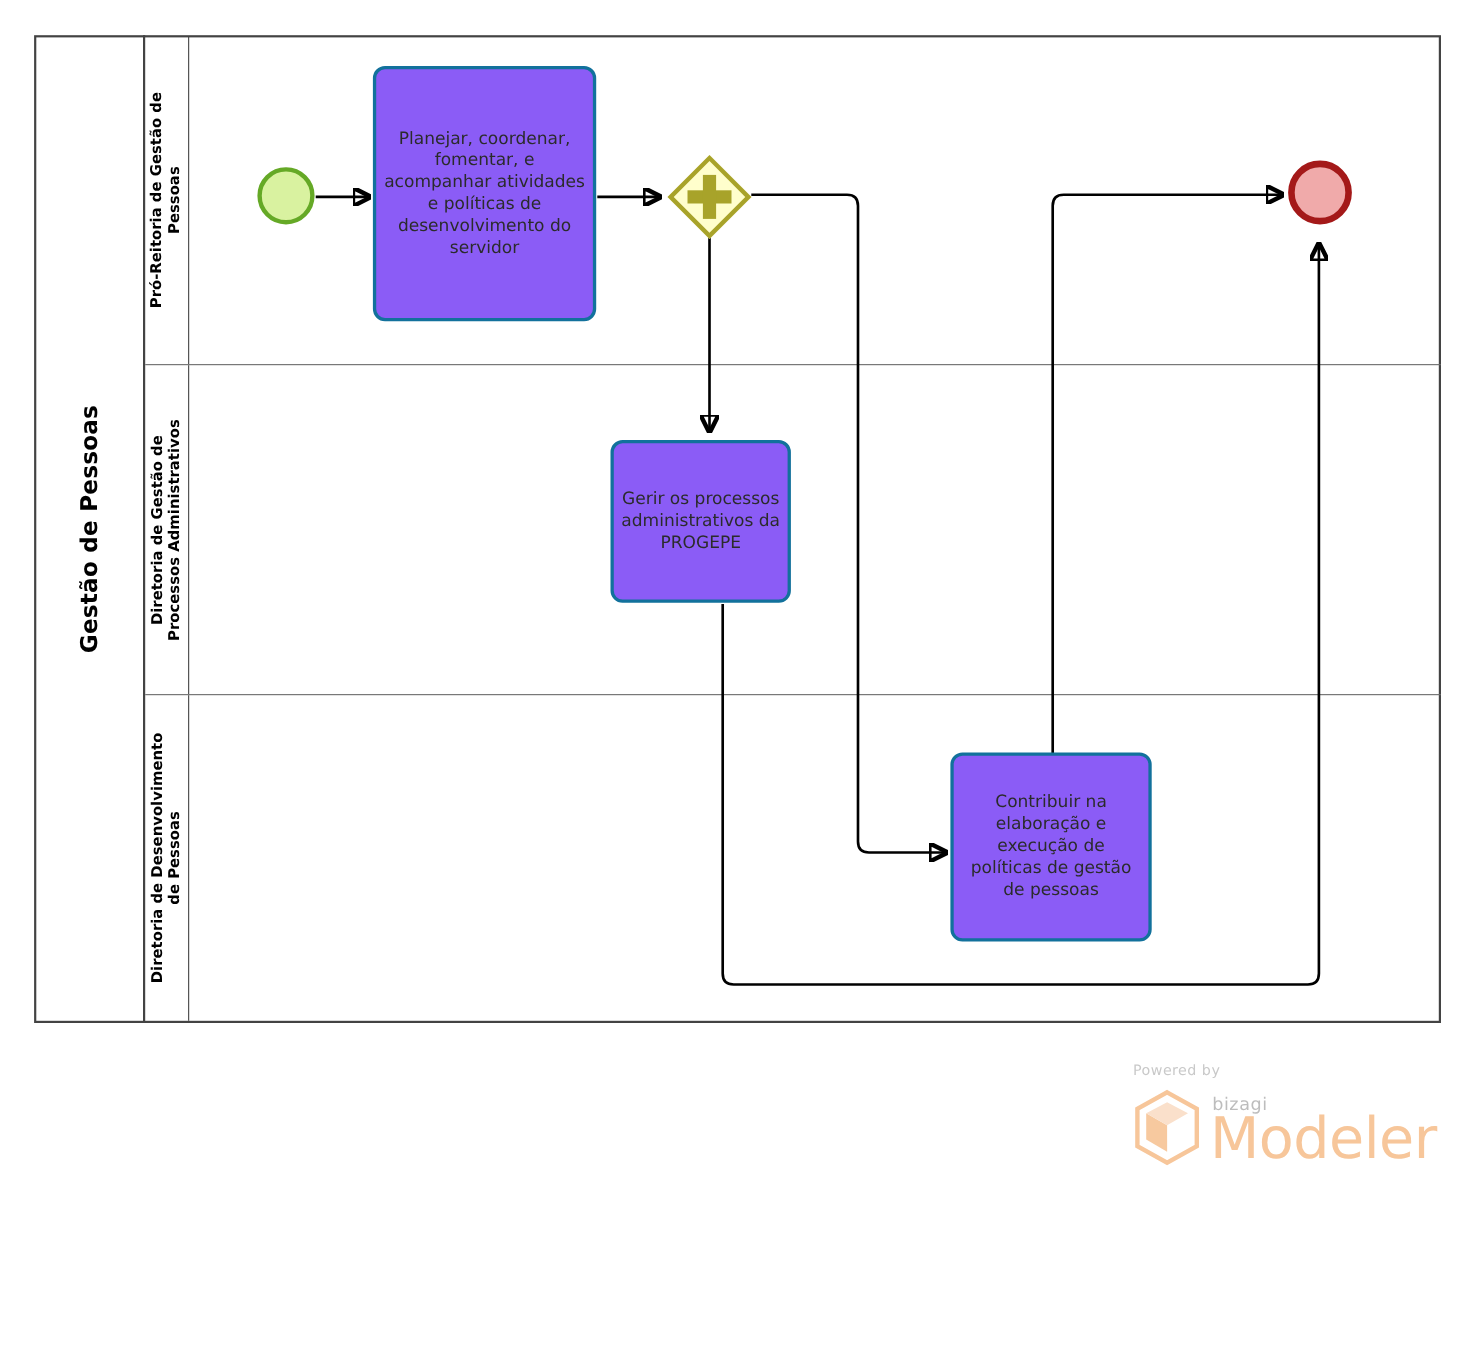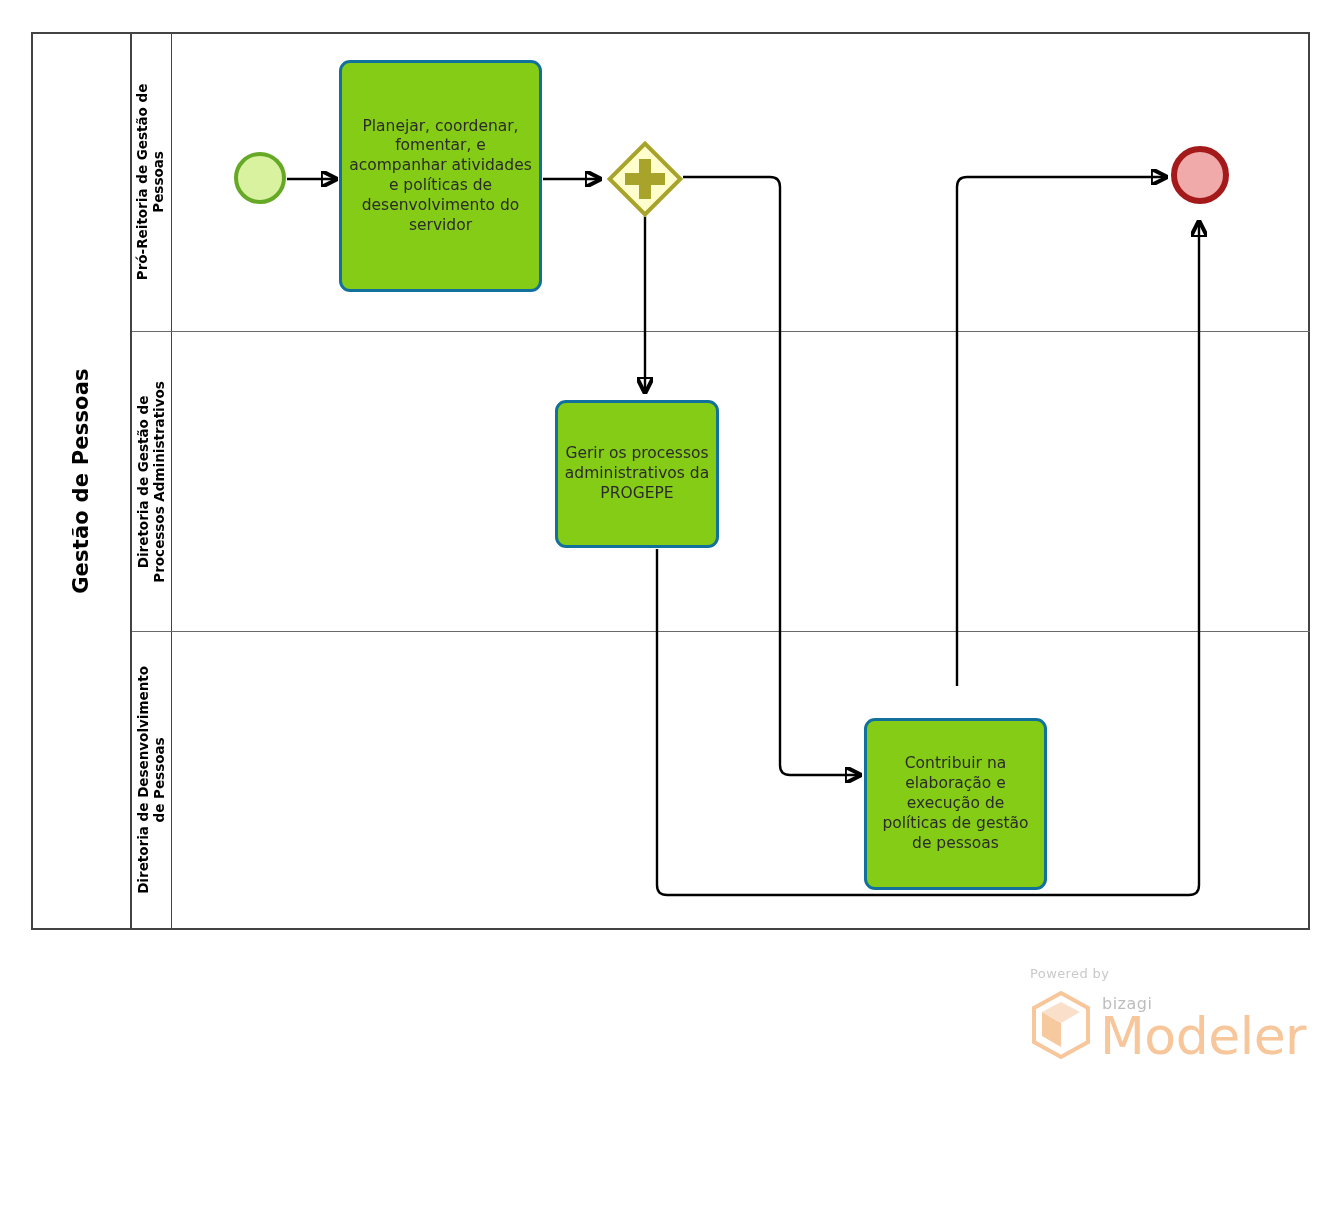--- a/index.html
+++ b/index.html
@@ -14,21 +14,21 @@
         display:flex;align-items:center;justify-content:center;}
   .pool-title span{transform:rotate(-90deg);white-space:nowrap;
         font-size:21px;font-weight:bold;color:#000;letter-spacing:.2px;}
   .lane-hdr{position:absolute;left:132px;width:40px;box-sizing:border-box;
         border-right:1px solid #434343;display:flex;align-items:center;justify-content:center;}
   .lane-hdr .vtxt{transform:rotate(-90deg);text-align:center;
         font-size:13.5px;font-weight:bold;color:#000;line-height:1.18;white-space:nowrap;}
   .lane-div{position:absolute;left:132px;width:1178px;height:0;border-top:1px solid #6a6a6a;}
 
   
-  .task{position:absolute;box-sizing:border-box;background:#84cc16;
+  .task{position:absolute;box-sizing:border-box;background:#8b5cf6;
         border:3px solid #12719C;border-radius:11px;
         display:flex;align-items:center;justify-content:center;text-align:center;
         font-size:15.5px;color:#2b2b2b;line-height:1.28;padding:4px 6px;}
 
   .start-event{position:absolute;width:52px;height:52px;border-radius:50%;
         background:#D9F2A0;border:4px solid #65A926;box-sizing:border-box;}
   .end-event{position:absolute;width:58px;height:58px;border-radius:50%;
         background:#F0AAAA;border:6px solid #A41919;box-sizing:border-box;}
 
   .gateway{position:absolute;width:76px;height:76px;}
@@ -110,21 +110,21 @@
   <div class="task" style="left:339px;top:60px;width:203px;height:232px;">Planejar, coordenar, fomentar, e acompanhar atividades e políticas de desenvolvimento do servidor</div>
 
   <div class="gateway" style="left:607px;top:141px;">
     <div class="diamond"></div>
     <div class="plus-h"></div>
     <div class="plus-v"></div>
   </div>
 
   <div class="task" style="left:555px;top:400px;width:164px;height:148px;">Gerir os processos administrativos da PROGEPE</div>
 
-  <div class="task" style="left:864px;top:684px;width:183px;height:172px;margin-top:34px;">Contribuir na elaboração e execução de políticas de gestão de pessoas</div>
+  <div class="task" style="left:864px;top:684px;width:183px;height:172px;">Contribuir na elaboração e execução de políticas de gestão de pessoas</div>
 
   <div class="end-event" style="left:1171px;top:146px;"></div>
 
   <div class="wm">
     <div class="wm-powered">Powered by</div>
     <div class="wm-hex">
       <svg width="62" height="70" viewBox="0 0 62 70">
         <polygon points="31,3 58,18 58,52 31,67 4,52 4,18" fill="none" stroke="#F7C69A" stroke-width="4"></polygon>
         <polygon points="12,22 31,33 31,57 12,46" fill="#F7C69A" opacity="0.95"></polygon>
         <polygon points="12,22 31,33 50,22 31,12" fill="#FAE0CB"></polygon>

